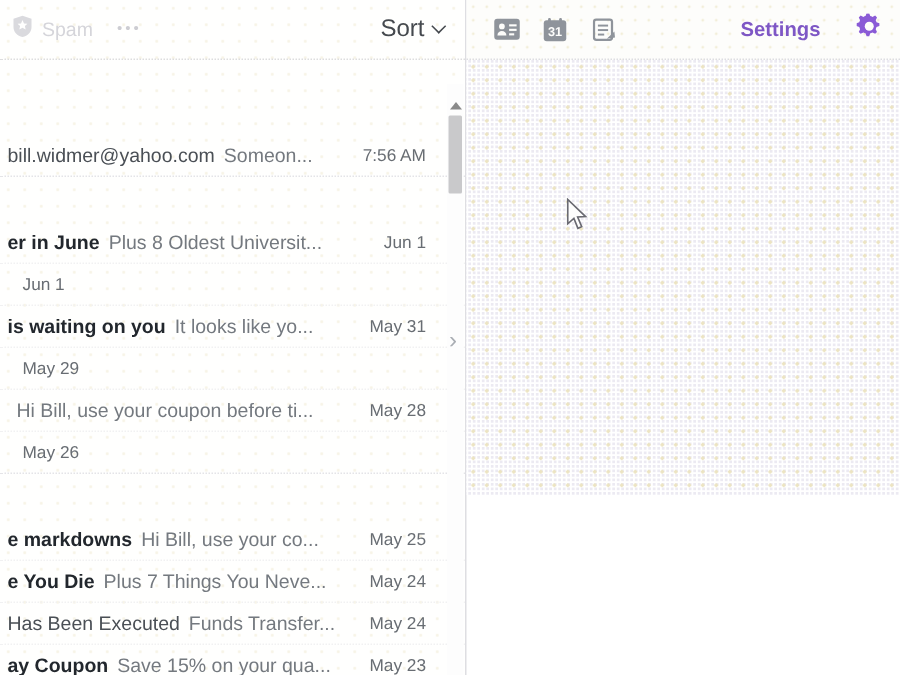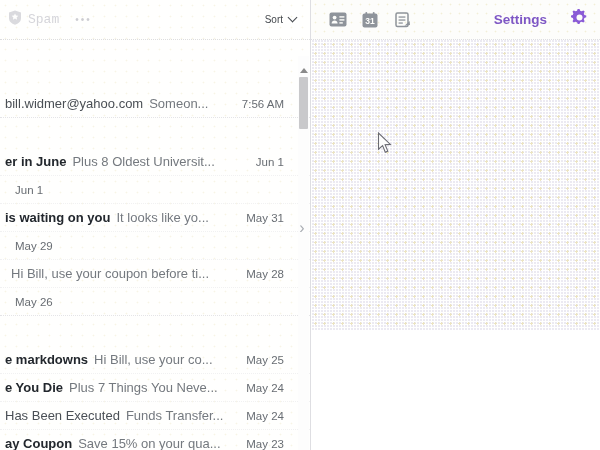--- a/index.html
+++ b/index.html
@@ -13,24 +13,24 @@
     position:absolute; left:0; top:0; width:310px; height:450px;
     background-color:#fffffe;
     background-image: radial-gradient(#f7f4e6 0.8px, transparent 1.1px);
     background-size:11px 11px;
   }
   .toolbar-left {
     height:40px; display:flex; align-items:center; padding:0 14px 0 8px;
     border-bottom:1px dotted #ddddde; background:transparent;
   }
   .folder-wrap { display:flex; align-items:center; gap:6px; }
-  .folder-label { color:#d5d5da; font-size:13px;font-family:Liberation Mono, monospace; }
+  .folder-label { color:#d5d5da; font-size:13px; }
   .more-dots { color:#cdcdd2; font-size:10px; letter-spacing:2px; margin-left:16px; }
   .sort-wrap { margin-left:auto; display:flex; align-items:center; gap:6px; cursor:pointer; }
-  .sort-label { color:#45494e; font-size:10px; }
+  .sort-label { color:#45494e; font-size:16px; }
   .chev-down {
     width:7px; height:7px; border-right:1.6px solid #45494e; border-bottom:1.6px solid #45494e;
     transform:rotate(45deg); margin-top:-4px;
   }
 
   .email-list { padding-top:50px; }
   .email-row {
     height:28px; display:flex; align-items:center;
     padding:0 26px 0 5px; border-bottom:1px dotted #f1f1f2;
     cursor:pointer; overflow:hidden;

